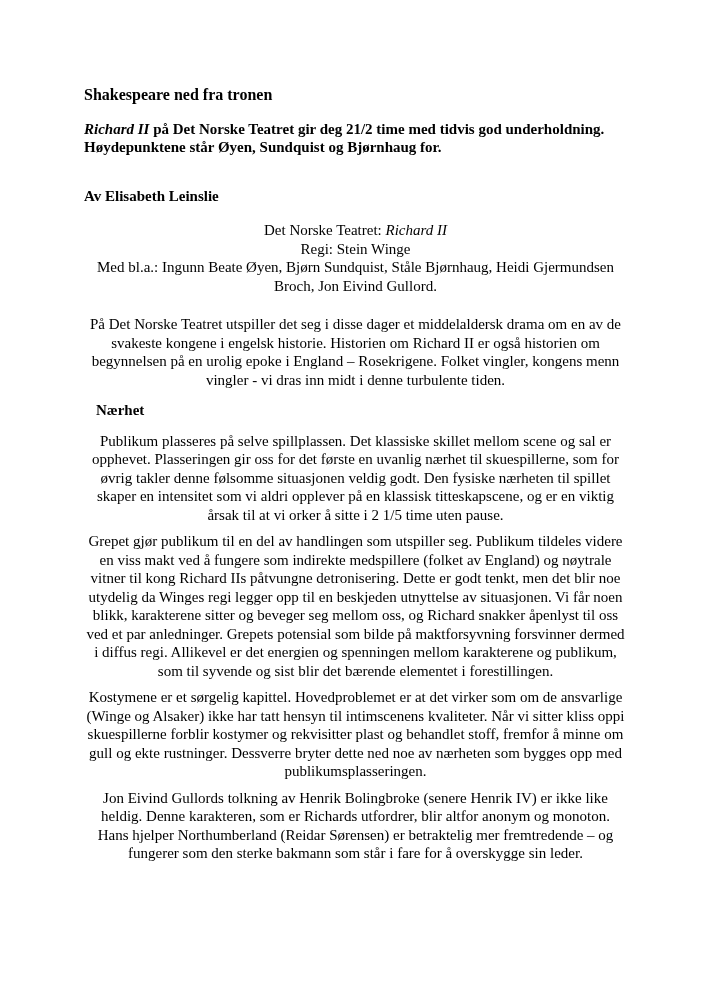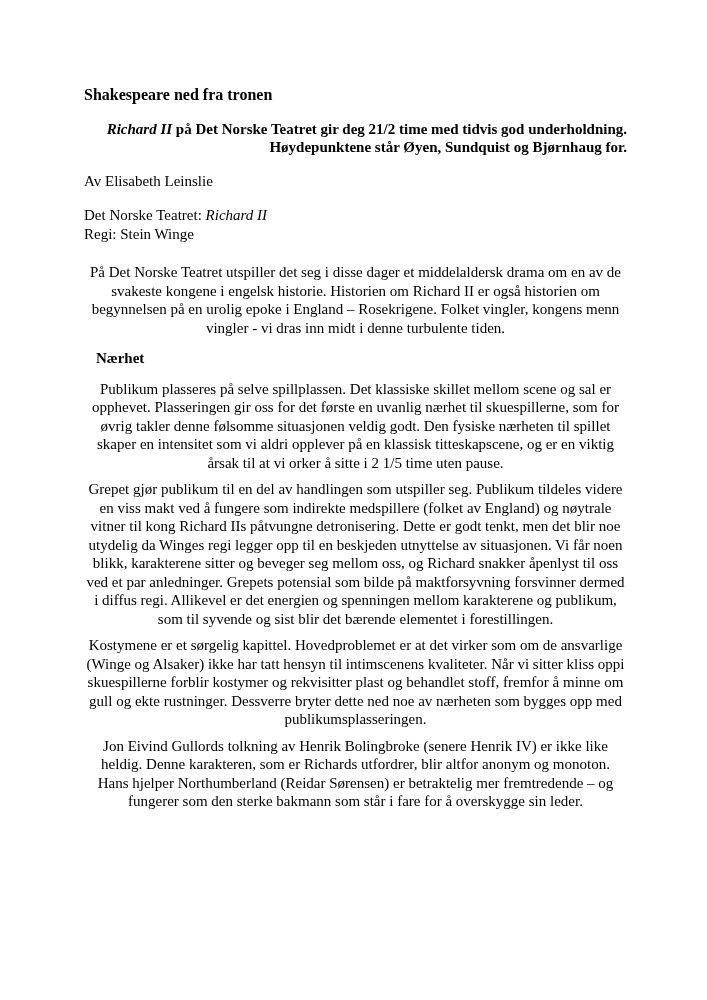--- a/index.html
+++ b/index.html
@@ -21,32 +21,33 @@
     overflow: hidden;
   }
   .title {
     font-size: 16px;
     font-weight: bold;
     margin: 0 0 15px 0;
     line-height: 18.5px;
   }
   .lead {
     font-weight: bold;
-    margin: 0 0 15px 0;
-    text-align: right;
+    margin: 0 0 30px 0;
   }
   .lead .work-title {
     font-style: italic;
     font-weight: bold;
   }
   .byline {
     margin: 0 0 16px 0;
+    font-weight: bold;
   }
   .credits {
     margin: 0 0 20px 0;
+    text-align: center;
   }
   .credits p {
     margin: 0;
   }
   .credits .work-title {
     font-style: italic;
   }
   .body-par {
     margin: 0 0 8px 0;
     text-align: center;
@@ -68,20 +69,21 @@
 
   <h1 class="title">Shakespeare ned fra tronen</h1>
 
   <p class="lead"><span class="work-title">Richard II</span><span> på Det Norske Teatret gir deg 21/2 time med tidvis god underholdning. Høydepunktene står Øyen, Sundquist og Bjørnhaug for.</span></p>
 
   <p class="byline">Av Elisabeth Leinslie</p>
 
   <div class="credits">
     <p><span>Det Norske Teatret: </span><span class="work-title">Richard II</span></p>
     <p>Regi: Stein Winge</p>
+    <p>Med bl.a.: Ingunn Beate Øyen, Bjørn Sundquist, Ståle Bjørnhaug, Heidi Gjermundsen Broch, Jon Eivind Gullord.</p>
   </div>
 
   <p class="body-par">På Det Norske Teatret utspiller det seg i disse dager et middelaldersk drama om en av de svakeste kongene i engelsk historie. Historien om Richard II er også historien om begynnelsen på en urolig epoke i England – Rosekrigene. Folket vingler, kongens menn vingler - vi dras inn midt i denne turbulente tiden.</p>
 
   <section>
     <h2 class="section-heading">Nærhet</h2>
     <p class="body-par">Publikum plasseres på selve spillplassen. Det klassiske skillet mellom scene og sal er opphevet. Plasseringen gir oss for det første en uvanlig nærhet til skuespillerne, som for øvrig takler denne følsomme situasjonen veldig godt. Den fysiske nærheten til spillet skaper en intensitet som vi aldri opplever på en klassisk titteskapscene, og er en viktig årsak til at vi orker å sitte i 2 1/5 time uten pause.</p>
     <p class="body-par">Grepet gjør publikum til en del av handlingen som utspiller seg. Publikum tildeles videre en viss makt ved å fungere som indirekte medspillere (folket av England) og nøytrale vitner til kong Richard IIs påtvungne detronisering. Dette er godt tenkt, men det blir noe utydelig da Winges regi legger opp til en beskjeden utnyttelse av situasjonen. Vi får noen blikk, karakterene sitter og beveger seg mellom oss, og Richard snakker åpenlyst til oss ved et par anledninger. Grepets potensial som bilde på maktforsyvning forsvinner dermed i diffus regi. Allikevel er det energien og spenningen mellom karakterene og publikum, som til syvende og sist blir det bærende elementet i forestillingen.</p>
     <p class="body-par">Kostymene er et sørgelig kapittel. Hovedproblemet er at det virker som om de ansvarlige (Winge og Alsaker) ikke har tatt hensyn til intimscenens kvaliteter. Når vi sitter kliss oppi skuespillerne forblir kostymer og rekvisitter plast og behandlet stoff, fremfor å minne om gull og ekte rustninger. Dessverre bryter dette ned noe av nærheten som bygges opp med publikumsplasseringen.</p>
   </section>

